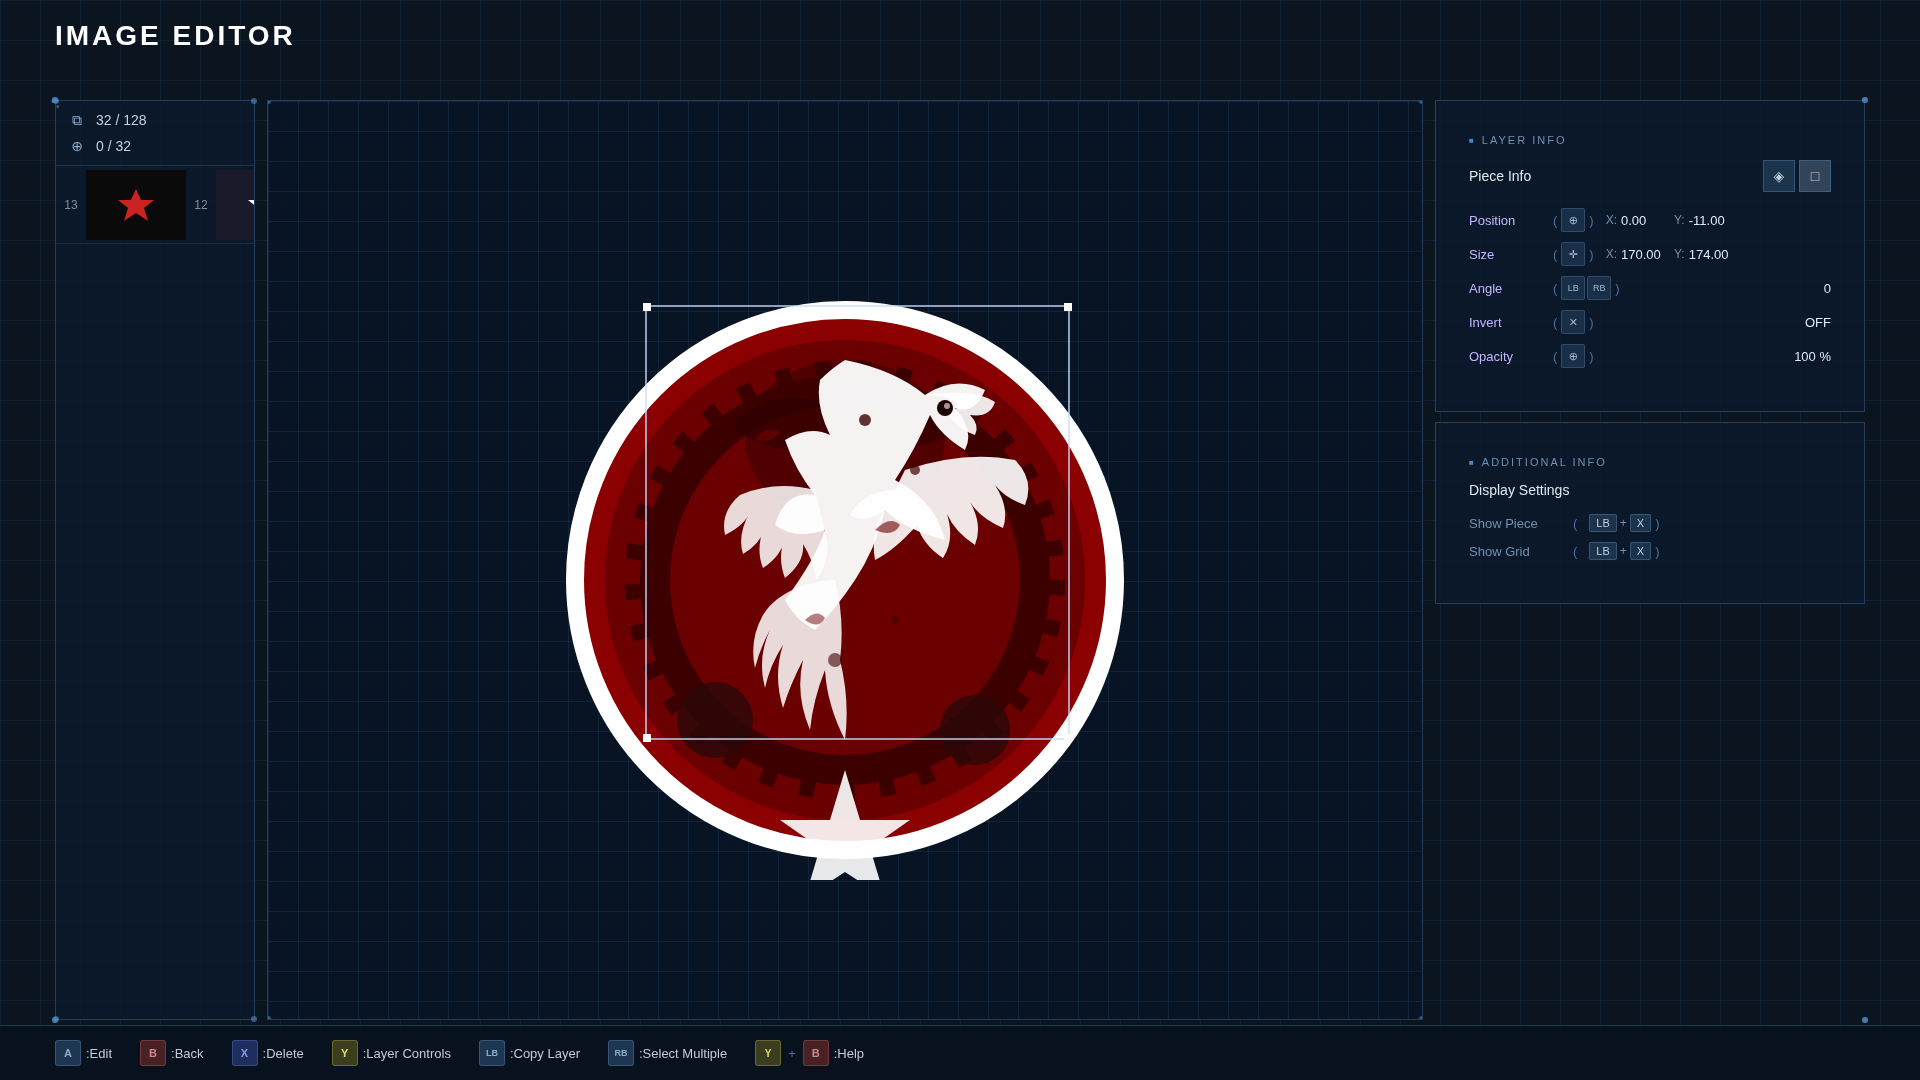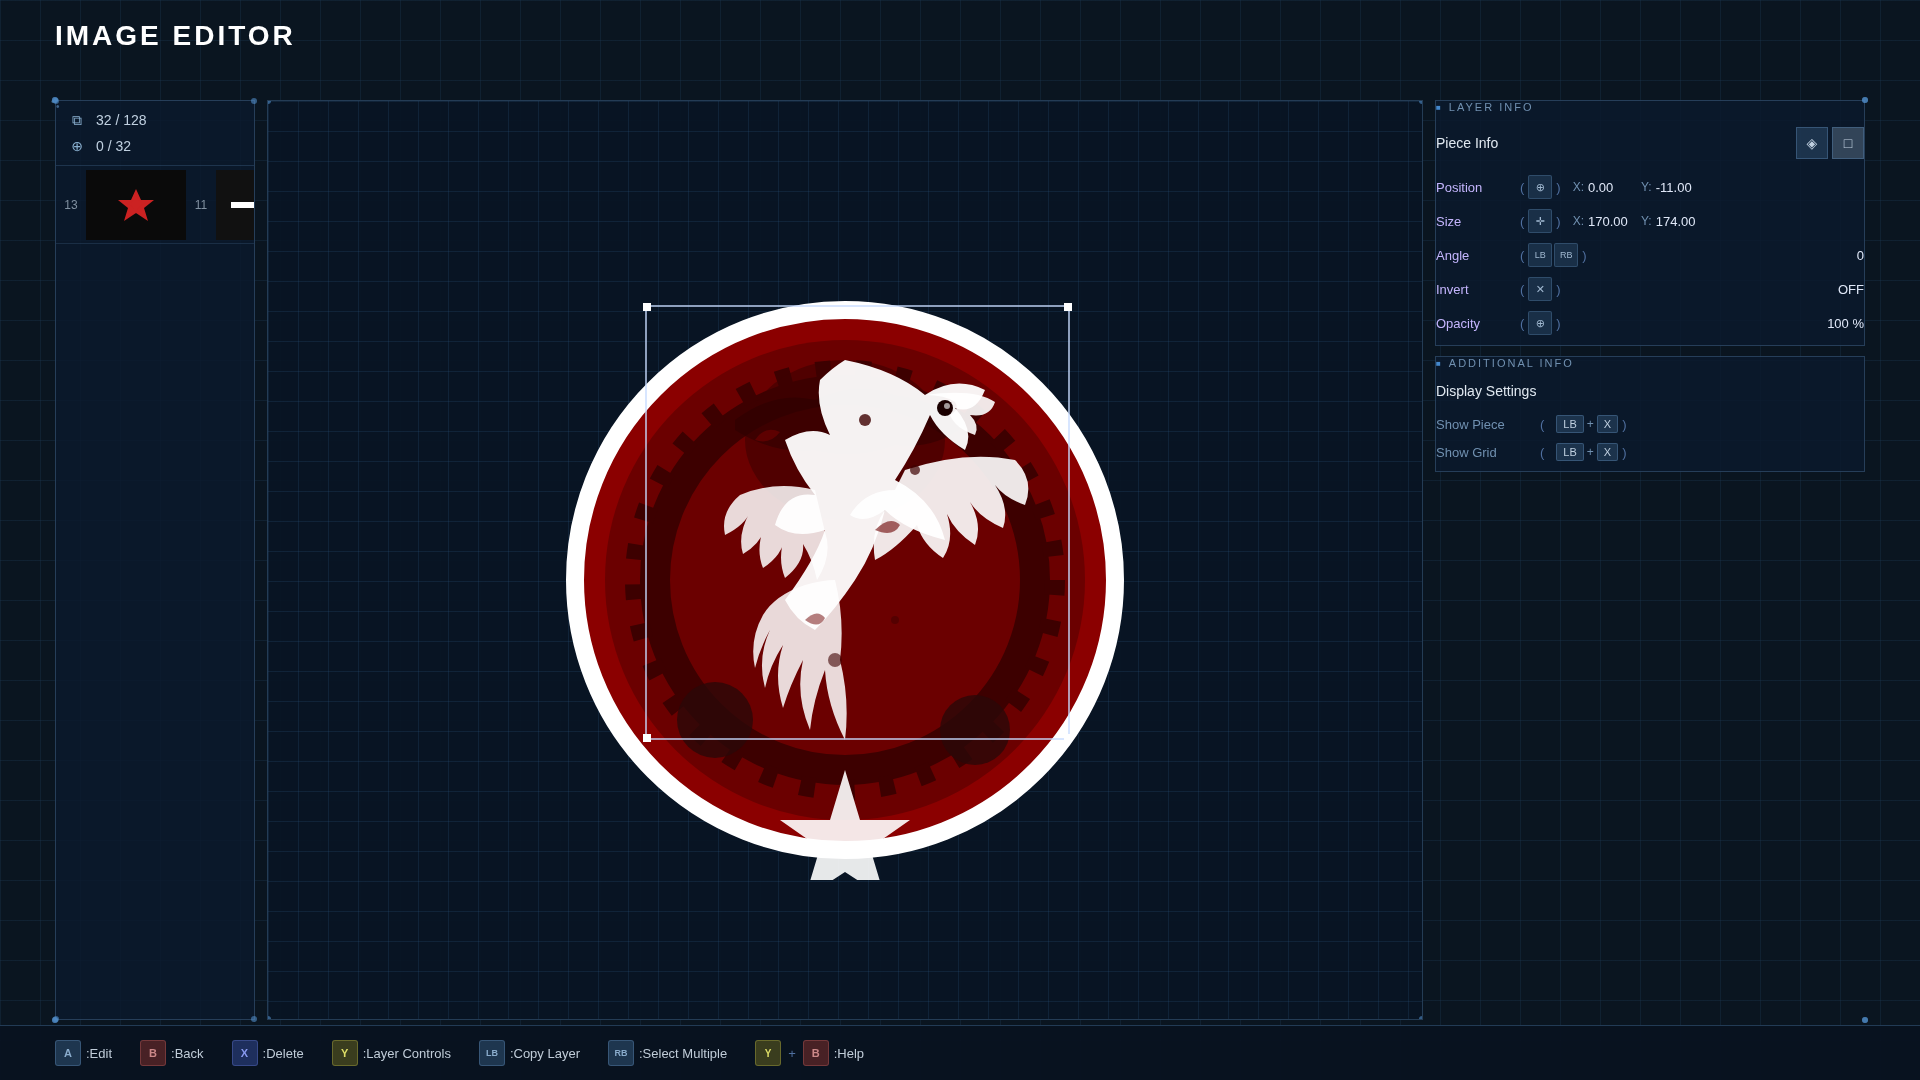--- a/index.html
+++ b/index.html
@@ -287,21 +287,21 @@
       width: 430px;
       display: flex;
       flex-direction: column;
       gap: 10px;
       flex-shrink: 0;
     }
 
     .info-panel {
       background: rgba(10, 25, 45, 0.85);
       border: 1px solid rgba(80, 120, 160, 0.4);
-      padding: 0;
+      padding: 33px;
     }
 
     .panel-section-title {
       font-size: 11px;
       color: #7090b0;
       letter-spacing: 2px;
       margin-bottom: 14px;
       display: flex;
       align-items: center;
       gap: 6px;
@@ -558,20 +558,28 @@
 
         <div class="layer-item">
           <div class="layer-number">13</div>
           <div class="layer-thumb thumb-13">
             <svg width="40" height="40" viewBox="0 0 40 40">
               <polygon points="20,4 25,15 38,15 28,23 32,36 20,28 8,36 12,23 2,15 15,15" fill="#cc2222" stroke="none"></polygon>
             </svg>
           </div>
         </div>
 
+        <div class="layer-item">
+          <div class="layer-number">12</div>
+          <div class="layer-thumb thumb-12">
+            <svg width="40" height="40" viewBox="0 0 40 40">
+              <polygon points="20,4 25,15 38,15 28,23 32,36 20,28 8,36 12,23 2,15 15,15" fill="#ffffff"></polygon>
+            </svg>
+          </div>
+        </div>
 
         <div class="layer-item">
           <div class="layer-number">11</div>
           <div class="layer-thumb thumb-11">
             <svg width="70" height="12" viewBox="0 0 70 12">
               <rect x="0" y="3" width="70" height="6" fill="#ffffff"></rect>
             </svg>
           </div>
         </div>
 

